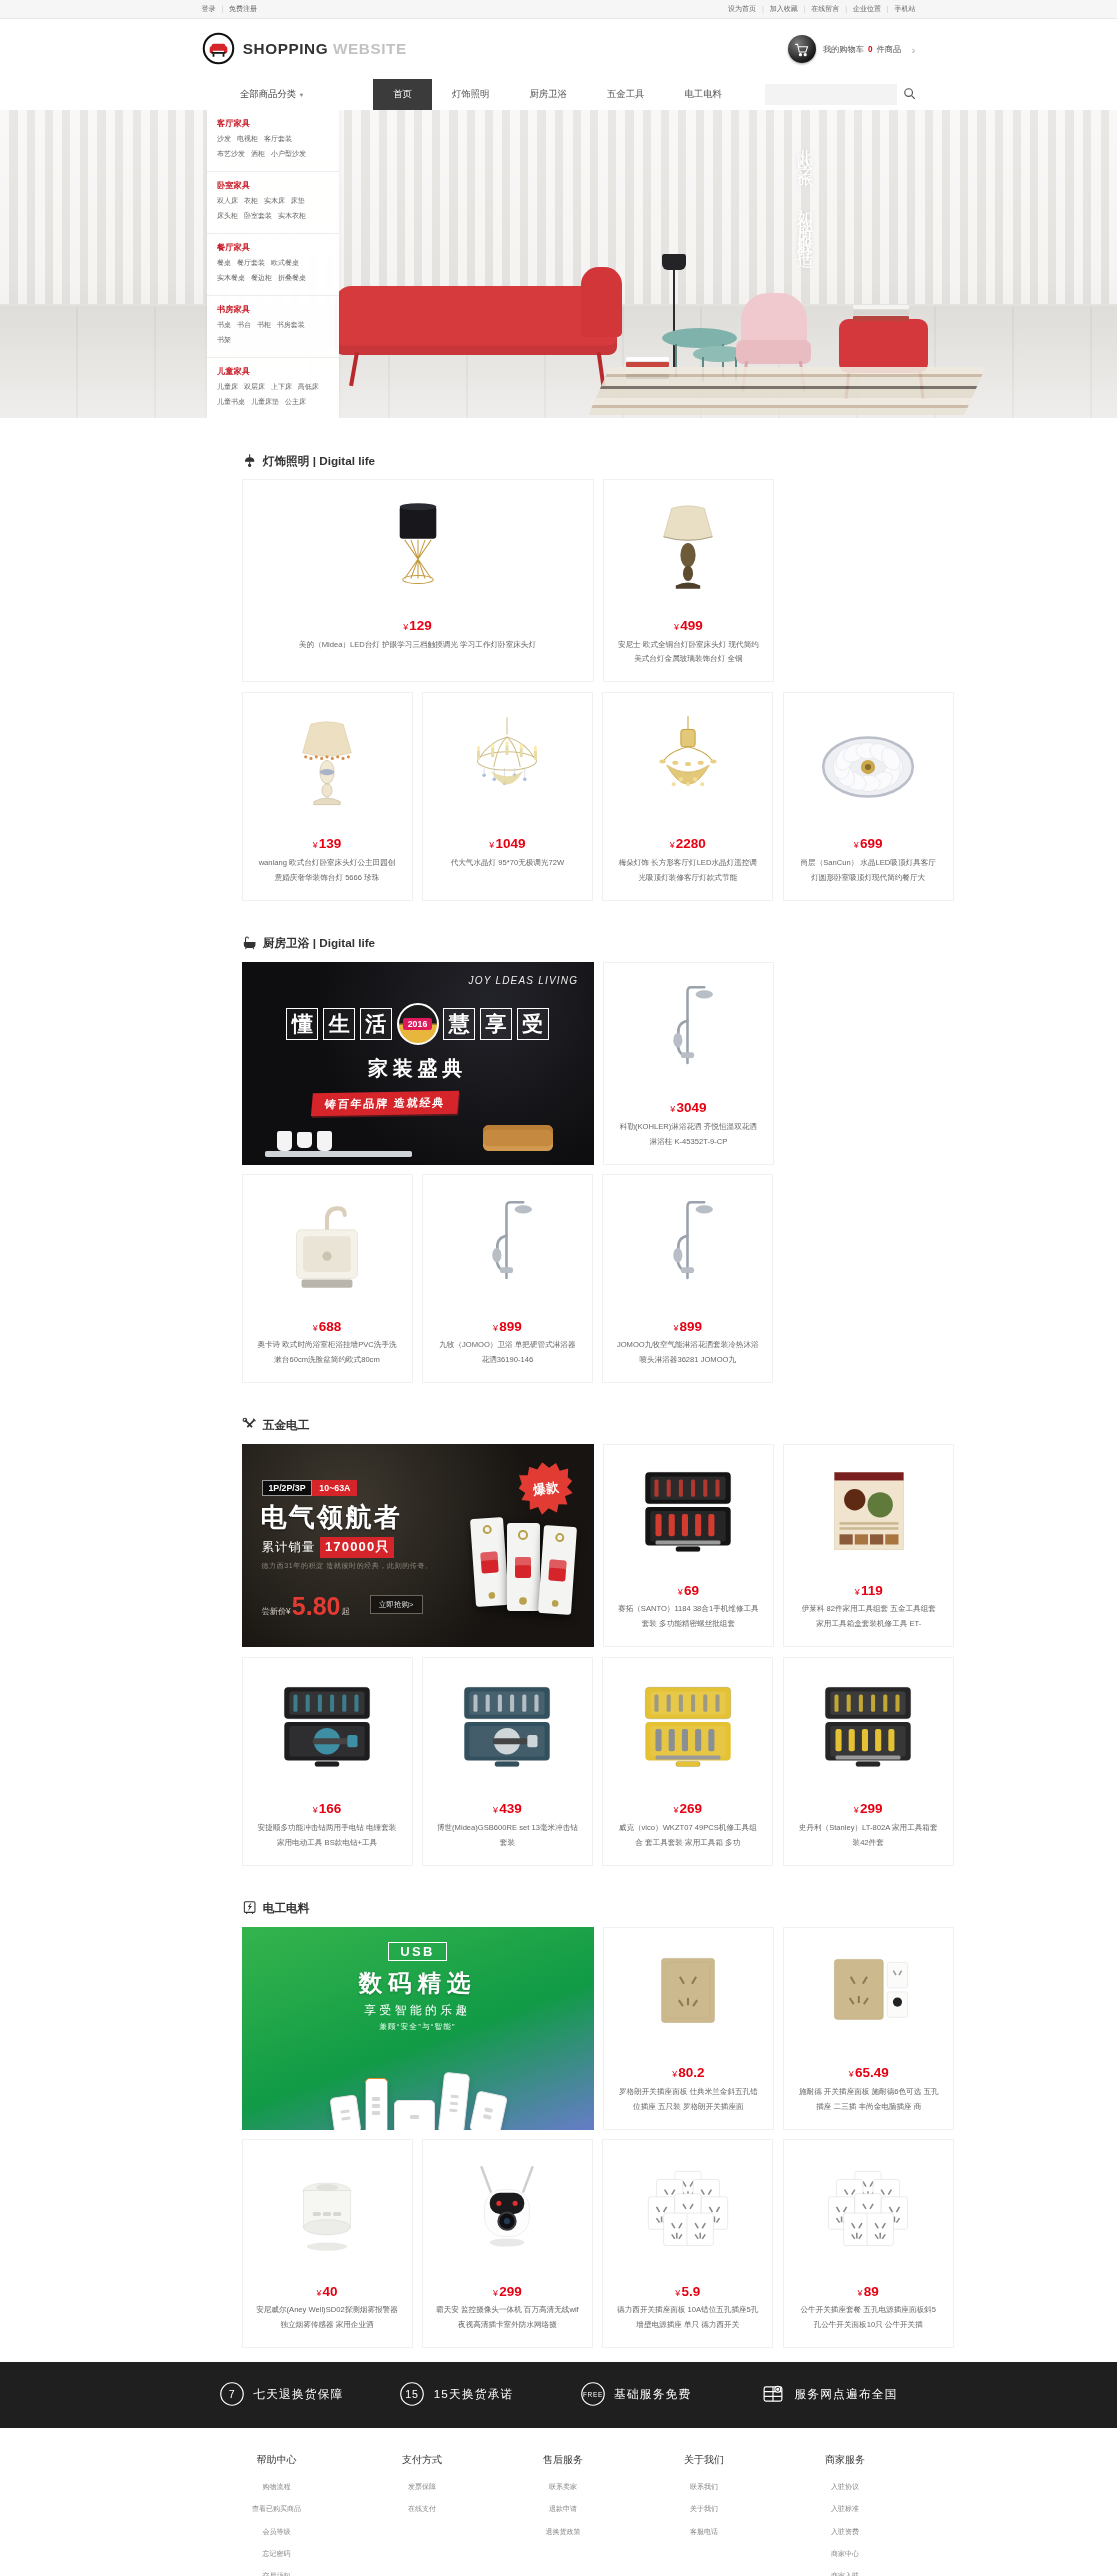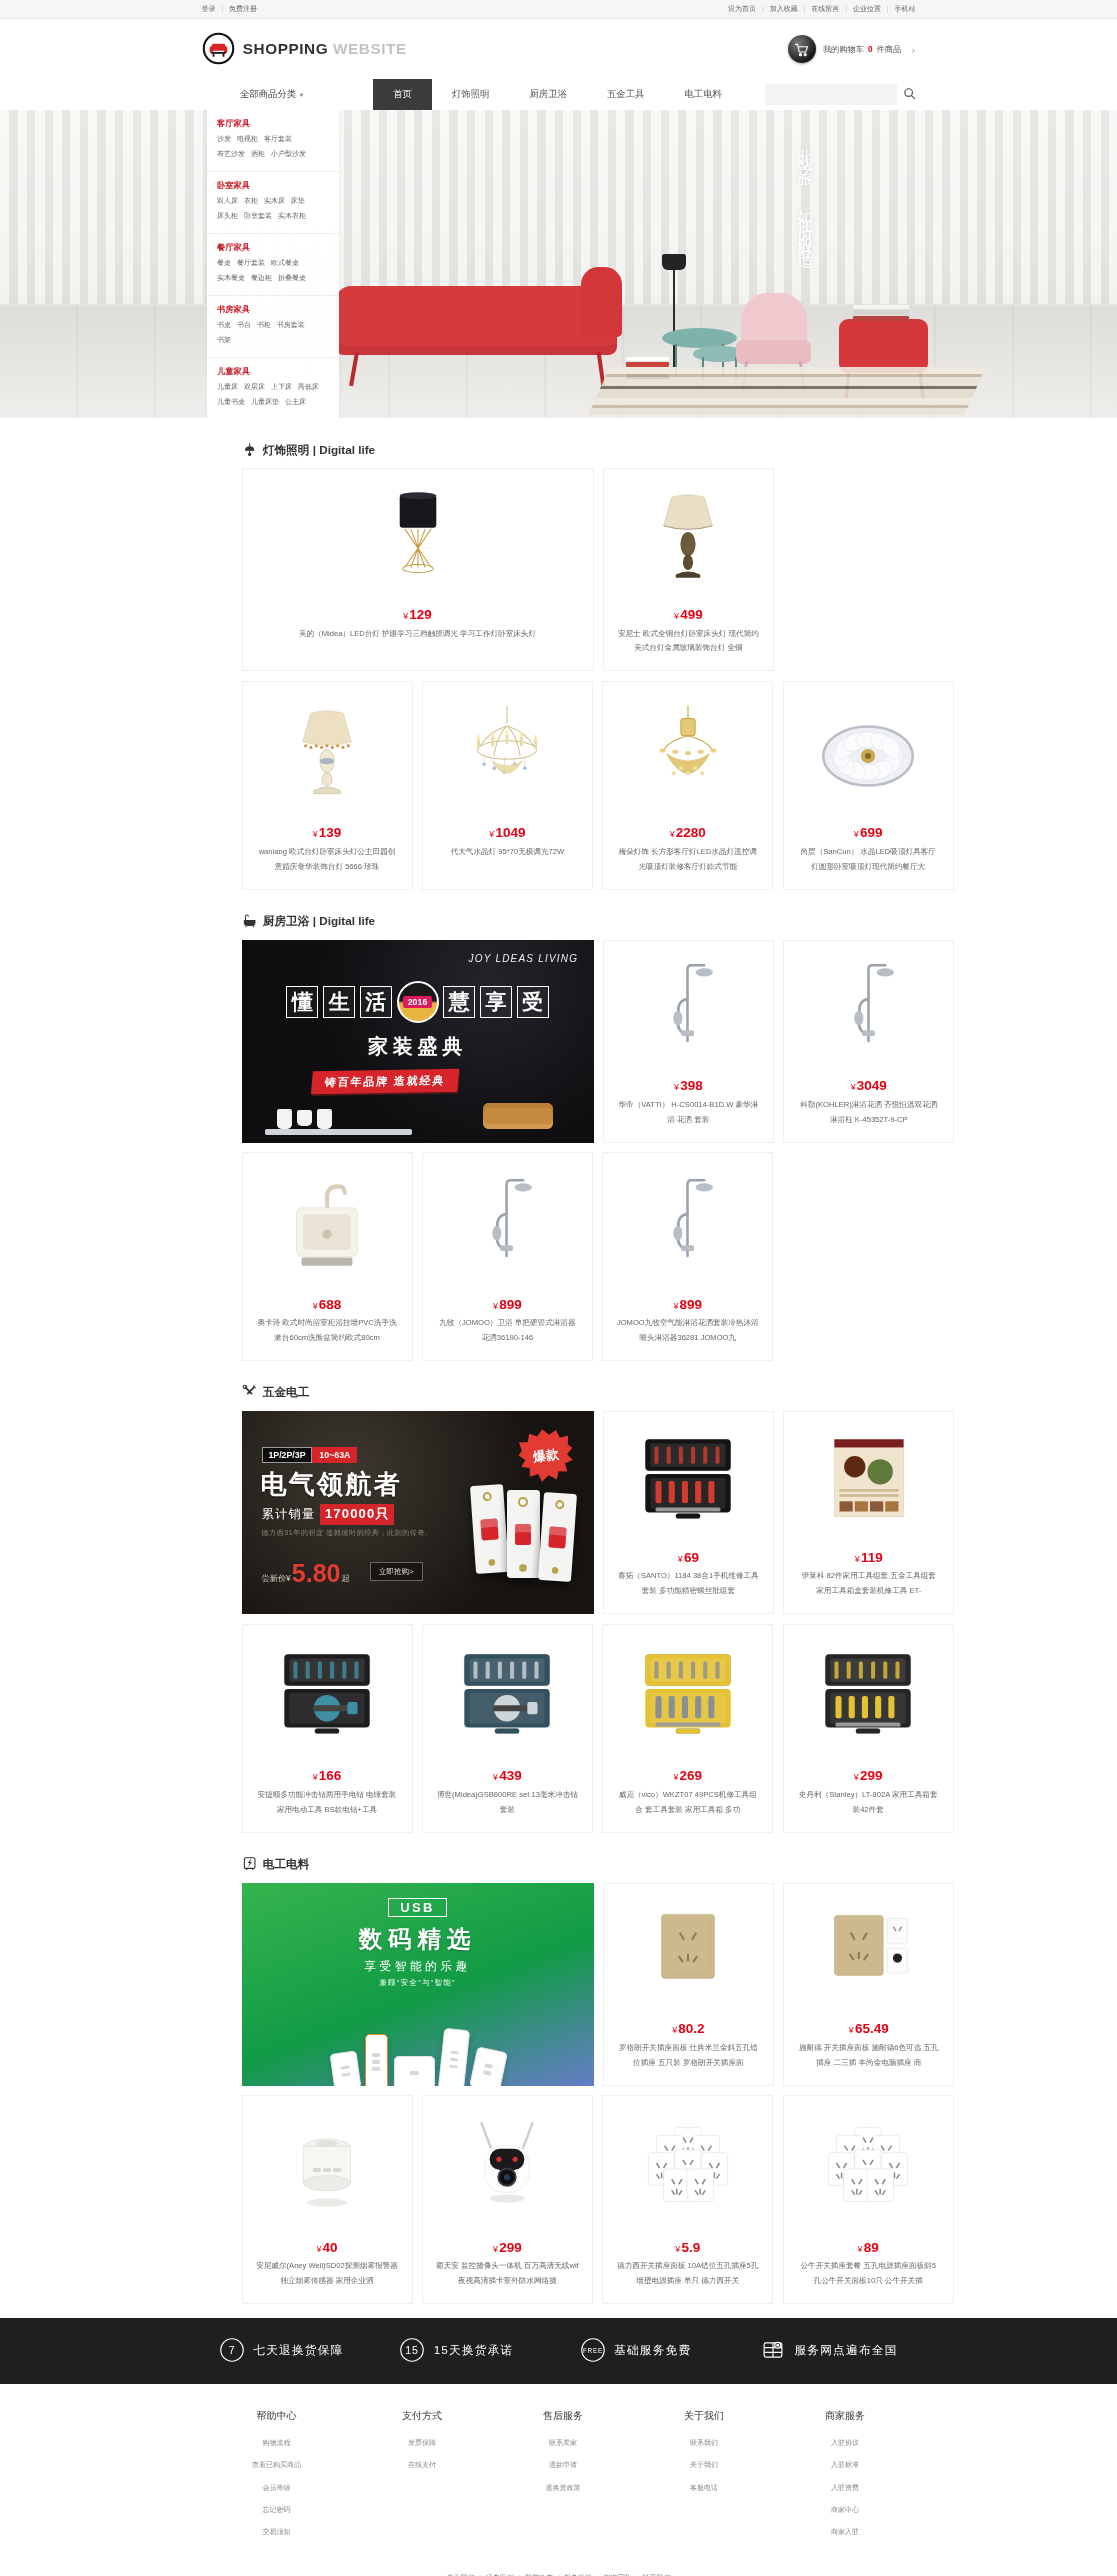--- a/index.html
+++ b/index.html
@@ -59,21 +59,21 @@
 
   
   .sidebar{position:absolute;left:calc(50% - 352px);top:0;width:132px;height:308px;background:rgba(255,255,255,.97);z-index:5;box-shadow:0 0 3.5px rgba(0,0,0,.06);}
   .sb-group{height:62px;padding:7.6px 10.6px 0;border-bottom:0.6px solid #ededed;}
   .sb-group:last-child{border-bottom:none;}
   .sb-title{color:#c81623;font-size:8.2px;font-weight:bold;margin-bottom:4.1px;}
   .sb-row{margin-bottom:3.5px;line-height:10px;}
   .sb-link{font-size:7px;color:#666;margin-right:5.9px;white-space:nowrap;}
 
   
-  .section{width:714px;margin:23px auto 0;padding-left:40px;}
+  .section{width:714px;margin:34px auto 0;padding-left:40px;}
   .section-head{display:flex;align-items:center;gap:5.9px;height:17.6px;margin-bottom:9.4px;}
   .sec-title{font-size:11.7px;font-weight:bold;color:#333;}
   .row{display:grid;gap:9.4px;}
   .row1{grid-template-columns:352px 171px 171px;margin-bottom:9.4px;}
   .row2{grid-template-columns:repeat(4,171px);}
   .row1 > *{height:203px;}
   .row2 > *{height:209px;}
   .card{background:#fff;border:0.6px solid #f0f0f0;display:flex;flex-direction:column;align-items:center;overflow:hidden;}
   .card-art{flex:1;display:flex;align-items:center;justify-content:center;width:100%;}
   .price{color:#e60012;font-size:13.5px;font-weight:bold;line-height:15.3px;}
@@ -474,36 +474,20 @@
               <g stroke="#9aa2ab" stroke-width="5" fill="none" stroke-linecap="round">
                 <path d="M152 12 h-26 q-7 0 -7 9 v140"></path>
                 <path d="M119 78 q-20 4 -18 26"></path>
                 <path d="M119 150 q-22 -8 -19 -32"></path>
               </g>
               <ellipse cx="152" cy="26" rx="17" ry="8" fill="#b7bec6"></ellipse>
               <ellipse cx="100" cy="116" rx="9" ry="14" fill="#b7bec6"></ellipse>
               <rect x="106" y="140" width="26" height="11" rx="5" fill="#b7bec6"></rect>
             </svg>
           </div>
-    <div class="price"><span class="yen">¥</span>398</div>
-    <div class="ptitle">华帝（VATTI） H-CS0014-B1D.W 豪华淋浴 花洒 套装</div>
-  </a>
-        <a class="card">
-    <div class="card-art">
-            <svg viewBox="0 0 240 200" width="122" height="106">
-              <g stroke="#9aa2ab" stroke-width="5" fill="none" stroke-linecap="round">
-                <path d="M152 12 h-26 q-7 0 -7 9 v140"></path>
-                <path d="M119 78 q-20 4 -18 26"></path>
-                <path d="M119 150 q-22 -8 -19 -32"></path>
-              </g>
-              <ellipse cx="152" cy="26" rx="17" ry="8" fill="#b7bec6"></ellipse>
-              <ellipse cx="100" cy="116" rx="9" ry="14" fill="#b7bec6"></ellipse>
-              <rect x="106" y="140" width="26" height="11" rx="5" fill="#b7bec6"></rect>
-            </svg>
-          </div>
     <div class="price"><span class="yen">¥</span>3049</div>
     <div class="ptitle">科勒(KOHLER)淋浴花洒 齐悦恒温双花洒淋浴柱 K-45352T-9-CP</div>
   </a>
       </div>
     <div class="row row2">
         <a class="card">
     <div class="card-art">
             <svg viewBox="0 0 240 200" width="122" height="106">
               <path d="M120 66 v-20 q0 -22 22 -22 q13 0 13 13" stroke="#d9cfba" stroke-width="8" fill="none" stroke-linecap="round"></path>
               <rect x="60" y="66" width="120" height="96" rx="10" fill="#f5f2ea" stroke="#ddd6c6"></rect>

